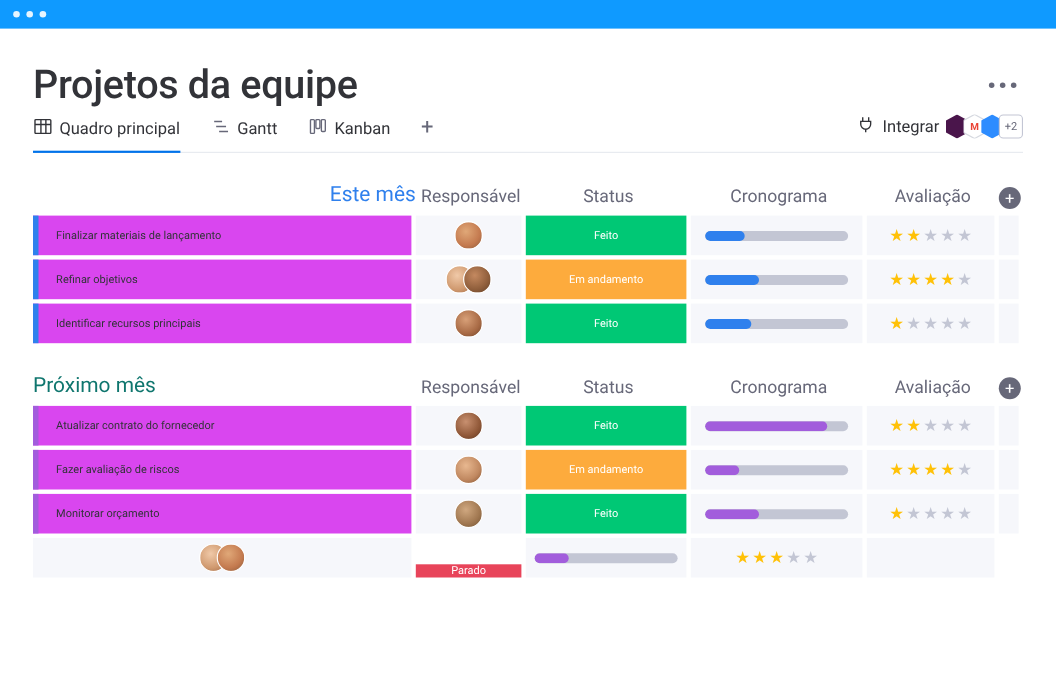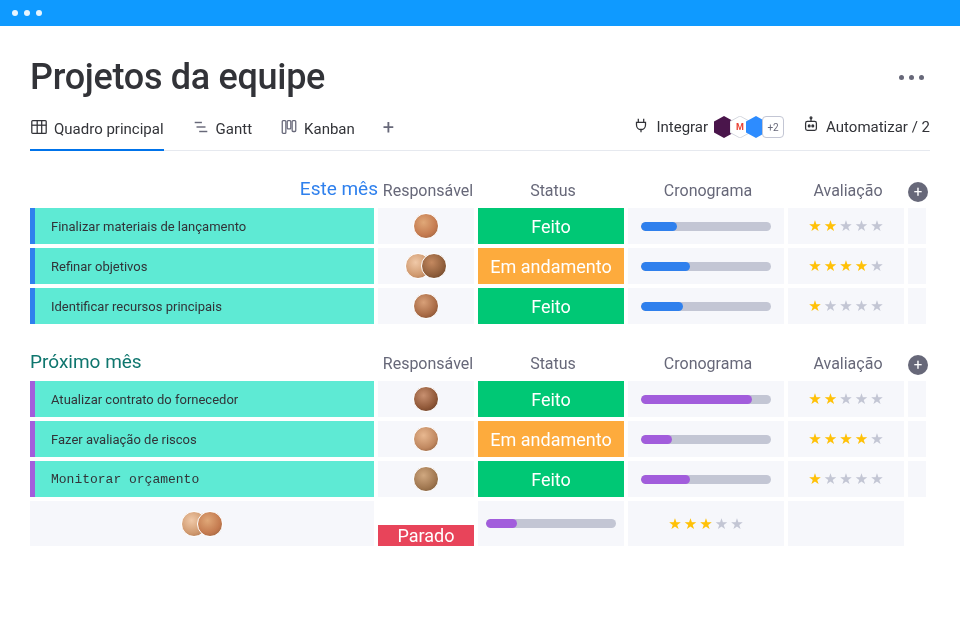--- a/index.html
+++ b/index.html
@@ -8,21 +8,21 @@
   .titlebar { height: 26px; background: #0f9aff; display: flex; align-items: center; padding-left: 12px; gap: 6px; }
   .titlebar .dot { width: 6px; height: 6px; border-radius: 50%; background: rgba(255,255,255,0.9); }
 
   .page { padding: 30px 30px 0 30px; }
 
   .header-row { display: flex; align-items: center; justify-content: space-between; }
   .page-title { font-size: 36px; font-weight: 500; color: #323338; letter-spacing: -0.3px; }
   .more-dots { display: flex; gap: 5px; padding: 6px; cursor: pointer; }
   .more-dots span { width: 5px; height: 5px; border-radius: 50%; background: #676879; }
 
-  .tabbar { display: flex; align-items: center; justify-content: space-between; margin-top: 14px; border-bottom: 1px solid #e6e9ef; gap: 27px; }
+  .tabbar { display: flex; align-items: center; justify-content: space-between; margin-top: 2px; border-bottom: 1px solid #e6e9ef; gap: 27px; }
   .tabs { display: flex; align-items: center; gap: 28px; }
   .tab { display: flex; align-items: center; gap: 6px; font-size: 15px; color: #323338; padding: 6px 0 10px 0; cursor: pointer; position: relative; }
   .tab.active::after { content: ""; position: absolute; left: 0; right: 0; bottom: -1px; height: 2px; background: #0073ea; }
   .tab svg { width: 18px; height: 18px; }
   .add-tab { font-size: 20px; color: #676879; cursor: pointer; padding-bottom: 8px; }
 
   .right-actions { display: flex; align-items: center; gap: 18px; padding-bottom: 8px; }
   .action { display: flex; align-items: center; gap: 6px; font-size: 15px; color: #323338; cursor: pointer; }
   .action svg { width: 18px; height: 18px; }
   .integrations-icons { display: flex; align-items: center; }
@@ -34,25 +34,25 @@
   .groups { margin-top: 26px; }
 
   .group { margin-bottom: 26px; }
   .group-header { display: grid; grid-template-columns: 348px 100px 150px 160px 120px 22px; align-items: end; }
   .group-title { font-size: 19px; font-weight: 400; padding-bottom: 4px; }
   .col-head { font-size: 16px; color: #676879; text-align: center; padding-bottom: 4px; }
   .add-col { width: 20px; height: 20px; border-radius: 50%; background: #676879; color: #fff; display: flex; align-items: center; justify-content: center; cursor: pointer; font-size: 15px; line-height: 1; margin-bottom: 2px; }
 
   .row { display: grid; grid-template-columns: 348px 100px 150px 160px 120px 22px; align-items: stretch; margin-top: 4px; height: 36px; }
   .cell { margin-right: 4px; }
-  .task-cell { display: flex; align-items: center; background: #5eead4; border-left: 5px solid; padding-left: 16px; font-size: 13px; cursor: pointer; }
+  .task-cell { display: flex; align-items: center; background: #d946ef; border-left: 5px solid; padding-left: 16px; font-size: 10px; cursor: pointer; }
   .owner-cell { background: #f6f7fb; display: flex; align-items: center; justify-content: center; cursor: pointer; position: relative; }
   .avatar { width: 26px; height: 26px; border-radius: 50%; background-size: cover; background-position: center; border: 1px solid #fff; }
   .avatar.stack { margin-left: -10px; }
-  .status-cell { display: flex; align-items: center; justify-content: center; color: #fff; font-size: 18px; cursor: pointer; }
+  .status-cell { display: flex; align-items: center; justify-content: center; color: #fff; font-size: 10px; cursor: pointer; }
   .timeline-cell { background: #f6f7fb; display: flex; align-items: center; justify-content: center; cursor: pointer; }
   .timeline-track { width: 130px; height: 9px; border-radius: 5px; background: #c3c6d4; overflow: hidden; }
   .timeline-fill { height: 100%; border-radius: 5px; }
   .rating-cell { background: #f6f7fb; display: flex; align-items: center; justify-content: center; gap: 2px; cursor: pointer; }
   .star { font-size: 15px; color: #c3c6d4; }
   .star.filled { color: #ffc107; }
   .empty-cell { background: #f6f7fb; }
 
   
   .av1 { background: radial-gradient(circle at 40% 35%, #e0a878 0%, #c47a4f 60%, #8a5a3b 100%); }
@@ -140,32 +140,20 @@
               </svg>
           </span>
           <span class="hex">
             <svg viewBox="0 0 20 22">
                 <polygon points="10,0 20,5.5 20,16.5 10,22 0,16.5 0,5.5" fill="#2d8cff"></polygon>
               </svg>
           </span>
           <span class="hex-more">+2</span>
         </div>
       </div>
-      <div class="action">
-        <span>
-          <svg viewBox="0 0 20 20" fill="none" stroke="#323338" stroke-width="1.4">
-              <rect x="4" y="6" width="12" height="10" rx="2"></rect>
-              <circle cx="8" cy="11" r="1" fill="#323338"></circle>
-              <circle cx="12" cy="11" r="1" fill="#323338"></circle>
-              <line x1="10" y1="2" x2="10" y2="6"></line>
-              <circle cx="10" cy="2" r="1"></circle>
-            </svg>
-        </span>
-        <span>Automatizar / 2</span>
-      </div>
     </div>
   </div>
 
   <div class="groups" id="groups-container">
       <div class="group">
         <div class="group-header">
           <div class="group-title" style="color: rgb(47, 128, 237); text-align: right;">Este mês</div>
           <div class="col-head">Responsável</div>
           <div class="col-head">Status</div>
           <div class="col-head">Cronograma</div>
@@ -277,21 +265,21 @@
           <div class="cell rating-cell">
             <span class="star filled">★</span>
             <span class="star filled">★</span>
             <span class="star filled">★</span>
             <span class="star filled">★</span>
             <span class="star">★</span>
           </div>
           <div class="cell empty-cell"></div>
         </div>
         <div class="row">
-          <div class="cell task-cell" style="border-left-color: rgb(162, 93, 220); font-family: Liberation Mono, monospace;">Monitorar orçamento</div>
+          <div class="cell task-cell" style="border-left-color: rgb(162, 93, 220);">Monitorar orçamento</div>
           <div class="cell owner-cell">
             <div class="avatar av7"></div>
           </div>
           <div class="cell status-cell" style="background: rgb(0, 200, 117);">Feito</div>
           <div class="cell timeline-cell">
             <div class="timeline-track">
               <div class="timeline-fill" style="width: 38%; background: rgb(162, 93, 220);"></div>
             </div>
           </div>
           <div class="cell rating-cell">

